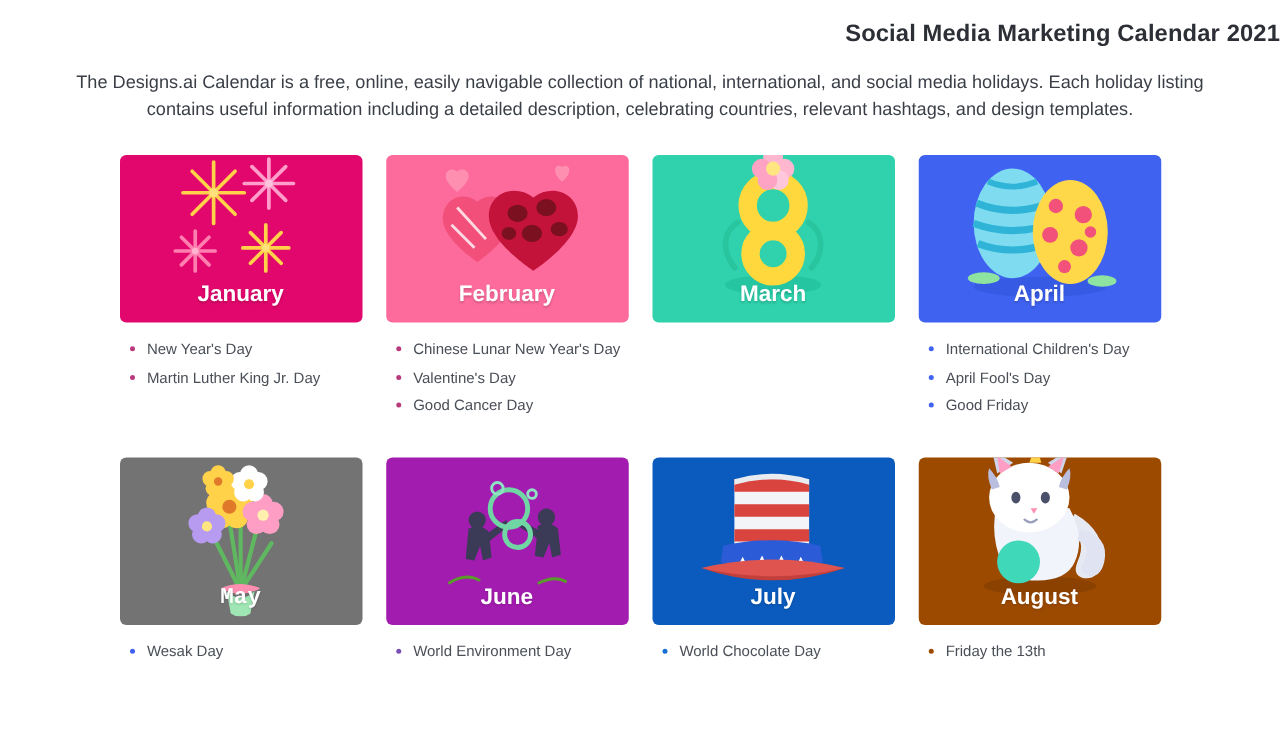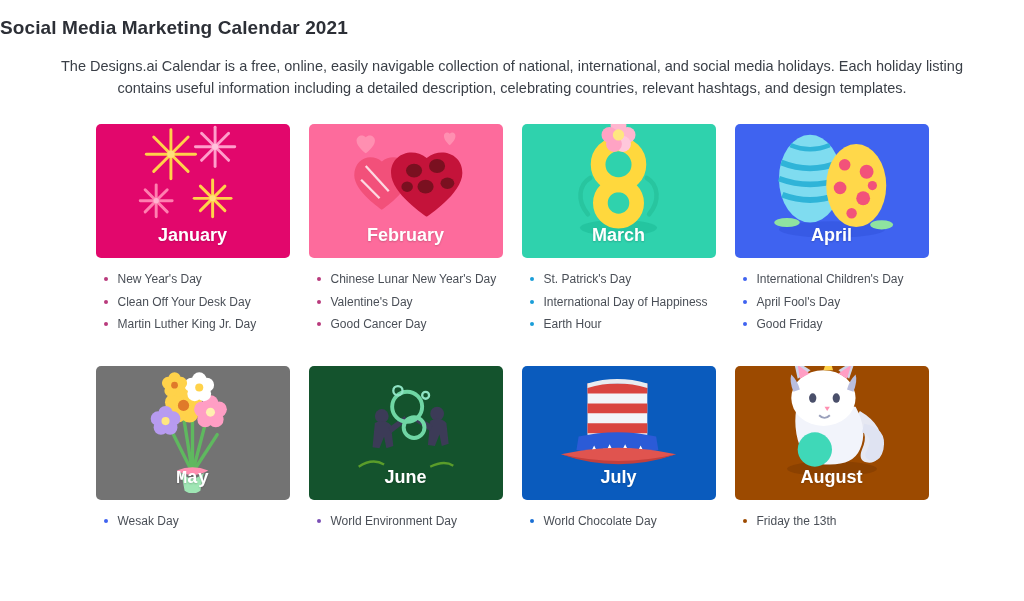--- a/index.html
+++ b/index.html
@@ -10,21 +10,21 @@
     font-family: "Liberation Sans", sans-serif;
     overflow: hidden;
   }
   .page {
     width: 1024px;
     height: 601px;
     position: relative;
     padding: 0;
   }
   .page-title {
-    text-align: left;
+    text-align: right;
     font-size: 19px;
     font-weight: bold;
     color: #2c2f36;
     margin: 17px 0 0 0;
     letter-spacing: 0.1px;
   }
   .page-intro {
     width: 930px;
     margin: 16px auto 0 auto;
     text-align: center;
@@ -153,21 +153,20 @@
         <circle cx="42" cy="36" r="3" fill="#ffe07a"></circle>
         <circle cx="78" cy="30" r="2.5" fill="#ffc4dd"></circle>
         <circle cx="30" cy="74" r="2.2" fill="#ffb3cf"></circle>
         <circle cx="76" cy="72" r="2.5" fill="#ffe07a"></circle>
       </svg>
           </div>
           <div class="month-label">January</div>
         </div>
         <ul class="holiday-list">
           <li class="holiday-item"><span class="bullet" style="background: rgb(185, 58, 124);"></span><span>New Year's Day</span></li>
-          <li class="holiday-item"><span class="bullet" style="background: rgb(185, 58, 124);"></span><span>Clean Off Your Desk Day</span></li>
           <li class="holiday-item"><span class="bullet" style="background: rgb(185, 58, 124);"></span><span>Martin Luther King Jr. Day</span></li>
         </ul>
       </div>
       <div class="month-cell">
         <div class="month-card" style="background: rgb(253, 107, 156);">
           <div class="month-art">
             <svg viewBox="0 0 130 100" width="150" height="115">
         <path d="M20 48 C20 34 34 28 44 36 C54 28 68 34 68 48 C68 62 44 78 44 78 C44 78 20 62 20 48 Z" fill="#f2507a"></path>
         <path d="M52 46 C52 30 70 23 83 33 C96 23 114 30 114 46 C114 64 83 84 83 84 C83 84 52 64 52 46 Z" fill="#c4133a"></path>
         <g fill="#7a1020">
@@ -213,25 +212,20 @@
           <circle cx="8" cy="0" r="7" fill="#ffb6cf"></circle>
           <circle cx="-8" cy="0" r="7" fill="#ffa3c4"></circle>
           <circle cx="4" cy="8" r="7" fill="#ffc7db"></circle>
           <circle cx="-4" cy="8" r="7" fill="#ffa3c4"></circle>
           <circle cx="0" cy="0" r="5" fill="#ffe680"></circle>
         </g>
       </svg>
           </div>
           <div class="month-label">March</div>
         </div>
-        <ul class="holiday-list">
-          <li class="holiday-item"><span class="bullet" style="background: rgb(26, 158, 216);"></span><span>St. Patrick's Day</span></li>
-          <li class="holiday-item"><span class="bullet" style="background: rgb(26, 158, 216);"></span><span>International Day of Happiness</span></li>
-          <li class="holiday-item"><span class="bullet" style="background: rgb(26, 158, 216);"></span><span>Earth Hour</span></li>
-        </ul>
       </div>
       <div class="month-cell">
         <div class="month-card" style="background: rgb(63, 99, 240);">
           <div class="month-art">
             <svg viewBox="0 0 130 110" width="150" height="127">
         <ellipse cx="65" cy="100" rx="46" ry="7" fill="#2f4fd8" opacity="0.45"></ellipse>
         <g>
           <ellipse cx="46" cy="56" rx="27" ry="38" fill="#7fdcf0"></ellipse>
           <path d="M19 56 q27 10 54 0" stroke="#2fb4d8" stroke-width="5" fill="none"></path>
           <path d="M21 42 q25 10 50 0" stroke="#2fb4d8" stroke-width="5" fill="none"></path>
@@ -324,21 +318,21 @@
         <path d="M46 110 q14 -6 28 0 q-14 8 -28 0 z" fill="#ff8fb1"></path>
       </svg>
           </div>
           <div class="month-label">May</div>
         </div>
         <ul class="holiday-list">
           <li class="holiday-item"><span class="bullet" style="background: rgb(63, 99, 240);"></span><span>Wesak Day</span></li>
         </ul>
       </div>
       <div class="month-cell">
-        <div class="month-card" style="background: #14532d;">
+        <div class="month-card" style="background: #a21caf;">
           <div class="month-art">
             <svg viewBox="0 0 130 110" width="150" height="127">
         <g stroke="#5a9c2a" stroke-width="2" fill="none">
           <path d="M24 96 q12 -8 22 -2"></path>
                 <path d="M86 96 q12 -6 20 -1"></path>
         </g>
         <g fill="#3c3b57">
           <circle cx="44" cy="52" r="6"></circle>
           <path d="M38 58 q8 -4 14 2 l2 18 -6 2 -2 -10 -4 10 -6 -1 z"></path>
           <path d="M50 62 l14 -10 2 4 -14 11 z"></path>

